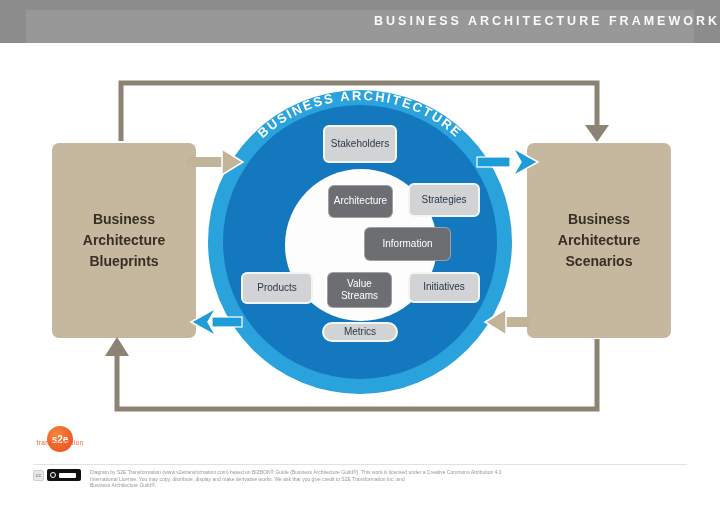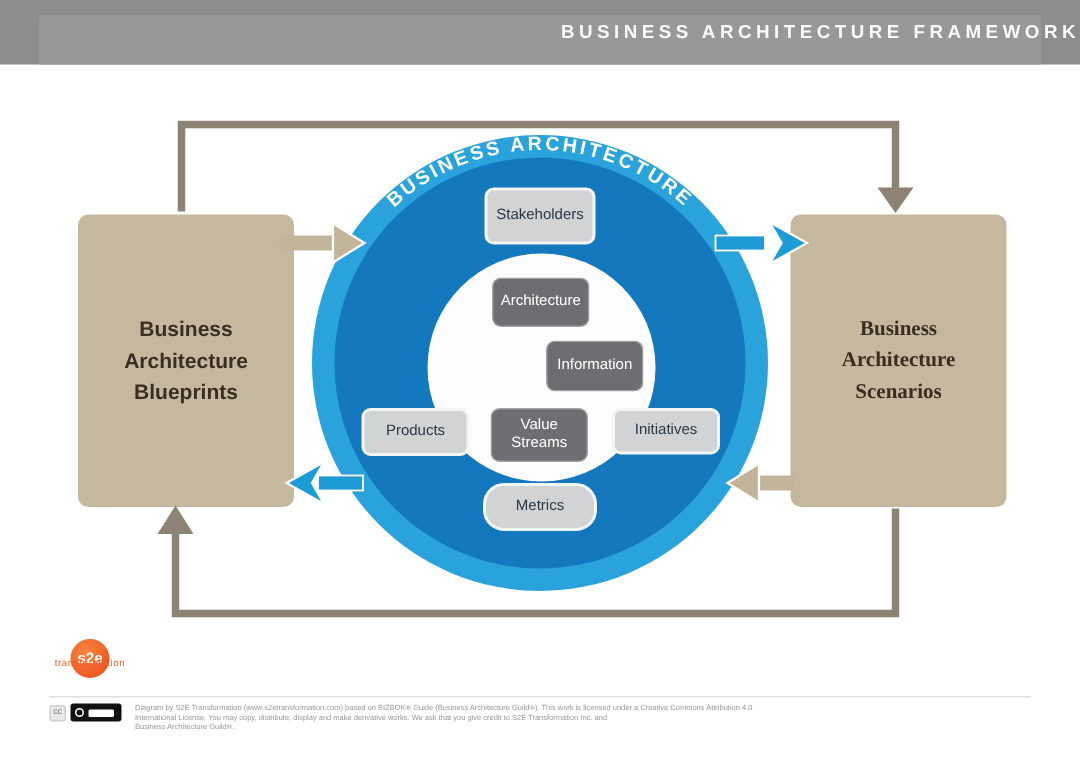--- a/index.html
+++ b/index.html
@@ -11,21 +11,21 @@
   .header-bar { position:absolute; left:0; top:0; width:720px; height:43px; background:#8d8d8d; }
   .header-inner { position:absolute; left:26px; top:10px; width:668px; height:33px; background:#989898; border-radius:2px 2px 0 0; }
   .page-title { position:absolute; left:0; top:14px; width:720px; text-align:right;
     color:#fafafa; font-size:12.5px; font-weight:bold; letter-spacing:3px; }
 
   
   .big-box { position:absolute; top:143px; width:144px; height:195px; background:#c5b89e;
     border-radius:7px; display:flex; align-items:center; justify-content:center; text-align:center;
     color:#372e24; font-size:14px; font-weight:bold; line-height:1.5; padding:10px 16px; }
   .big-box.left  { left:52px; }
-  .big-box.right { left:527px;font-family:Liberation Serif, serif; }
+  .big-box.right { left:527px; }
 
   
   .ring  { position:absolute; left:208px; top:90px;  width:304px; height:304px; border-radius:50%; background:#2aa2db; }
   .disc  { position:absolute; left:223px; top:105px; width:274px; height:274px; border-radius:50%; background:#1478be; }
   .core  { position:absolute; left:285px; top:169px; width:152px; height:152px; border-radius:50%; background:#fdfdfe; }
 
   
   .cbox { position:absolute; border-radius:6px; display:flex; align-items:center; justify-content:center;
     text-align:center; font-size:10px; line-height:1.25; padding:2px; }
   .cbox.light { background:#d1d3d4; border:2px solid #f4f5f5; color:#2b3947; }
@@ -62,25 +62,26 @@
 
   <div class="ring"></div>
   <div class="disc"></div>
   <div class="core"></div>
 
   <div class="big-box left">Business Architecture Blueprints</div>
   <div class="big-box right">Business Architecture Scenarios</div>
 
   <div class="cbox light" style="left:323px; top:125px; width:74px; height:38px;">Stakeholders</div>
   <div class="cbox dark" style="left:328px; top:185px; width:65px; height:33px;">Architecture</div>
-  <div class="cbox dark" style="left:364px; top:227px; width:65px; height:34px;">Information</div>
+  <div class="cbox light" style="left:408px; top:183px; width:72px; height:34px;">Strategies</div>
+  <div class="cbox dark" style="left:364px; top:227px; width:87px; height:34px;">Information</div>
   <div class="cbox dark" style="left:327px; top:272px; width:65px; height:36px; padding:2px 14px;">Value Streams</div>
   <div class="cbox light" style="left:241px; top:272px; width:72px; height:32px;">Products</div>
   <div class="cbox light" style="left:408px; top:272px; width:72px; height:31px;">Initiatives</div>
-  <div class="cbox light" style="left:322px; top:322px; width:76px; height:32px;border-radius:14px;">Metrics</div>
+  <div class="cbox light" style="left:322px; top:322px; width:76px; height:20px;border-radius:14px;">Metrics</div>
 
   <svg class="overlay" viewBox="0 0 720 509">
 
     <g>
       <path d="M121,141 L121,83 L597,83 L597,127" fill="none" stroke="#8c8374" stroke-width="5"></path>
       <polygon points="585,125 609,125 597,142" fill="#8c8374"></polygon>
     </g>
 
     <g>
       <path d="M597,339 L597,409 L117,409 L117,354" fill="none" stroke="#8c8374" stroke-width="5"></path>

